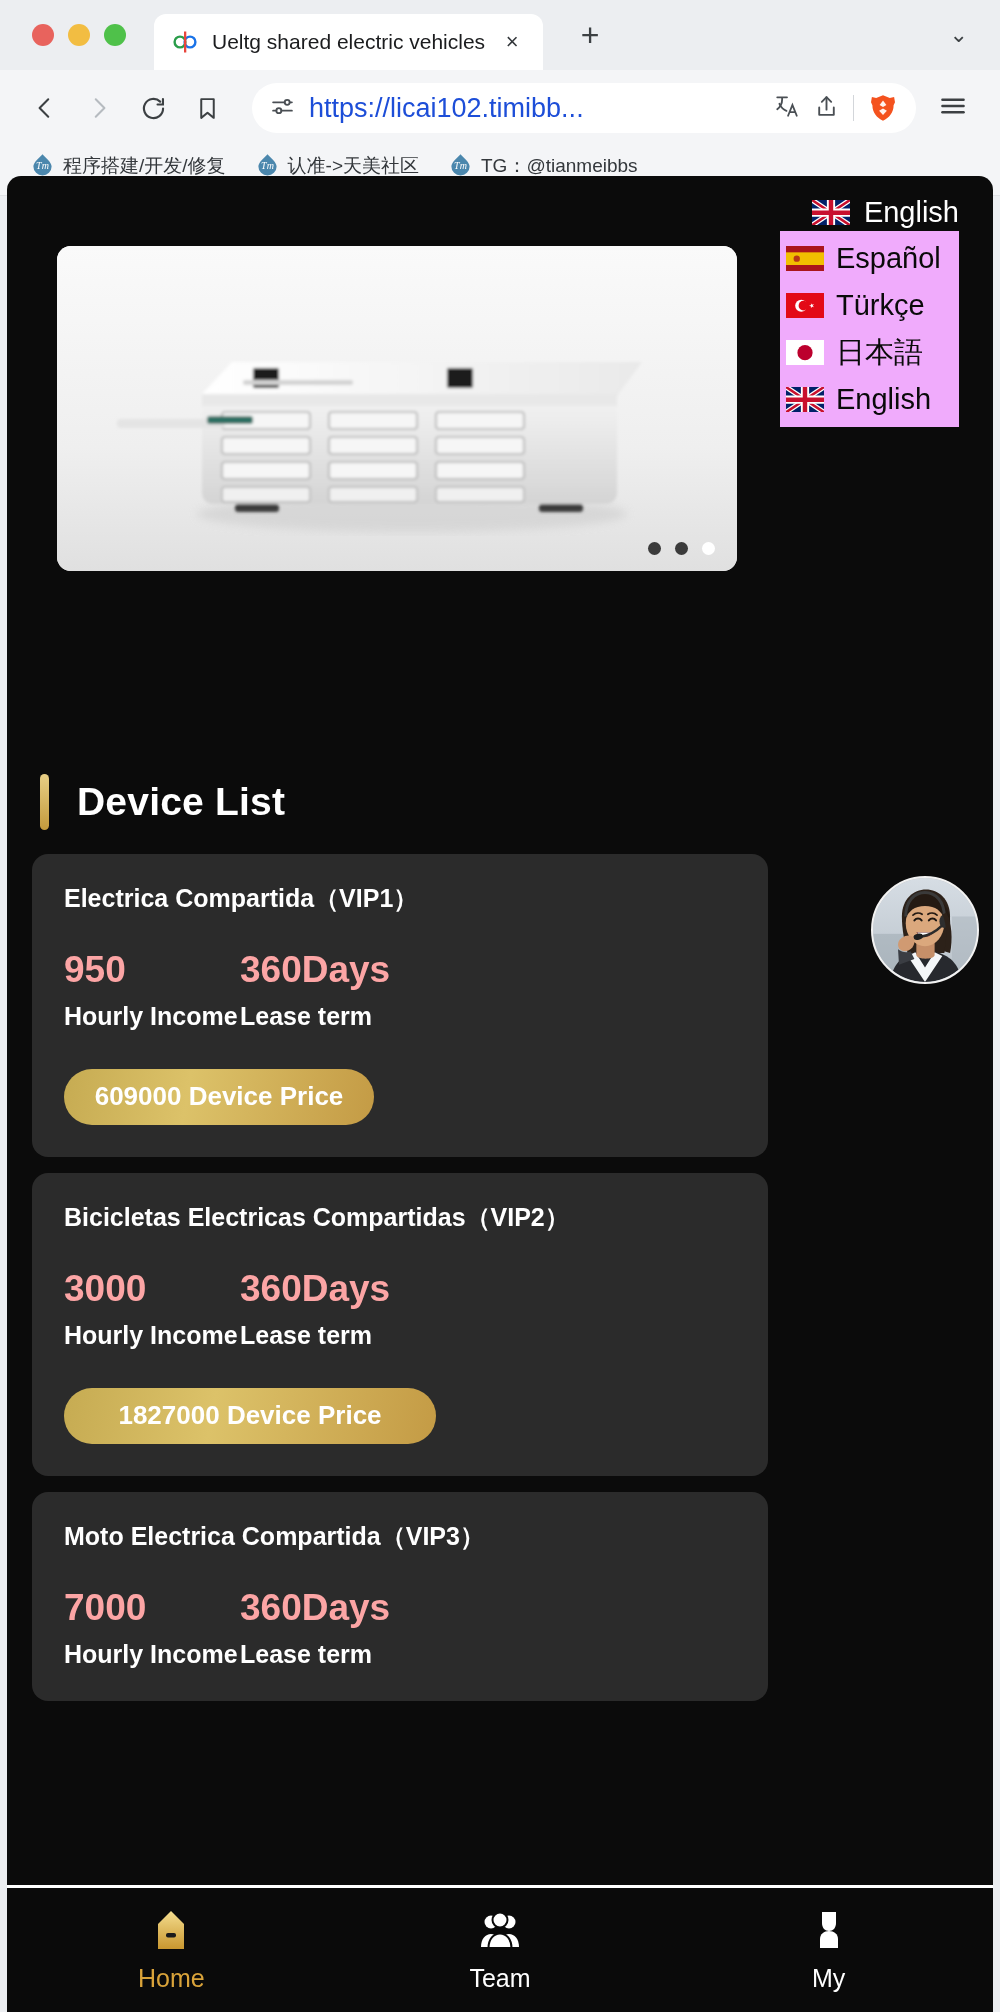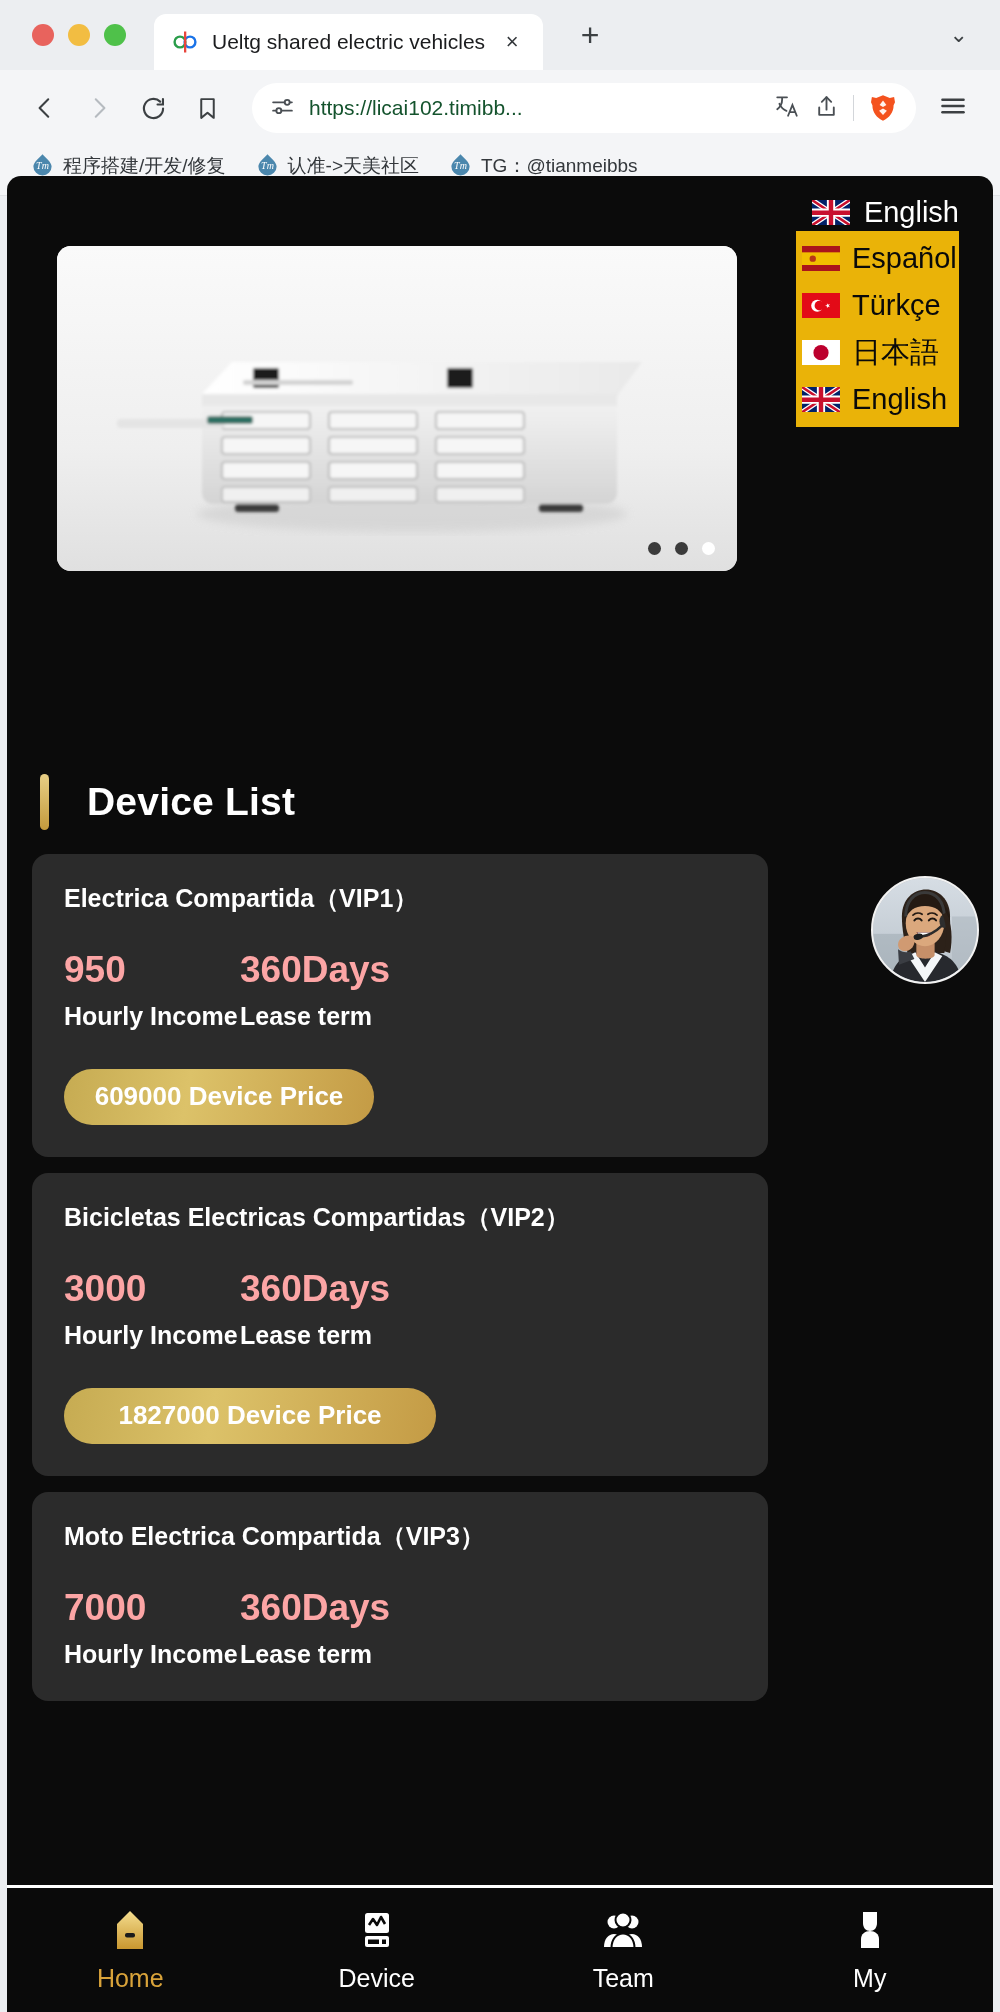--- a/index.html
+++ b/index.html
@@ -58,21 +58,21 @@
     width: 46px; height: 46px; display: flex; align-items: center;
     justify-content: center; color: #3c4043; flex: none;
   }
   .navbtn.disabled { color: #b6bbc0; }
   .omnibox {
     flex: 1; height: 50px; background: #fff; border-radius: 25px;
     display: flex; align-items: center; padding: 0 18px; gap: 14px;
     margin: 0 14px;
   }
   .omni-url {
-    flex: 1; font-size: 21px; color: #14532d;
+    flex: 1; font-size: 27px; color: #1d4ed8;
     white-space: nowrap; overflow: hidden;
   }
   .omni-div { width: 1px; height: 26px; background: #d3d6da; }
   .brave-lion { width: 30px; height: 30px; }
   .hamburger { width: 40px; flex: none; color: #3c4043; }
 
   .bookmarks {
     height: 50px; background: #f4f5f7;
     display: flex; align-items: center; padding: 0 20px; gap: 8px;
     border-bottom: 1px solid #e0e2e5;
@@ -94,21 +94,21 @@
   .lang-row {
     position: absolute; right: 34px; top: 20px;
     display: flex; align-items: center; gap: 14px;
     z-index: 40;
   }
   .flag { width: 38px; height: 26px; flex: none; border-radius: 2px; display:block; }
   .lang-label { font-size: 29px; color: #fff; }
 
   .lang-menu {
     position: absolute; right: 34px; top: 55px;
-    width: 163px; background: #eab308; z-index: 50;
+    width: 179px; background: #f0abfc; z-index: 50;
     padding: 4px 0 4px 0;
   }
   .lang-item {
     display: flex; align-items: center; gap: 12px;
     padding: 2px 6px; height: 47px;
   }
   .lang-item .lang-text { font-size: 29px; color: #0a0a0a; white-space: nowrap; }
 
   
   .hero {
@@ -134,21 +134,21 @@
     width: 195px; height: 166px; background: #fff; border-radius: 17px;
     display: flex; flex-direction: column; align-items: center;
     justify-content: center; gap: 14px;
   }
   .entry-icon { width: 62px; height: 62px; }
   .entry-label { font-size: 26px; color: #111; }
 
   
   .dl-head {
     position: absolute; left: 33px; top: 598px;
-    display: flex; align-items: center; gap: 38px;
+    display: flex; align-items: center; gap: 28px;
   }
   .dl-bar {
     width: 9px; height: 56px; border-radius: 5px;
     background: linear-gradient(180deg,#e8cf86 0%,#c39a3c 100%);
   }
   .dl-title { font-size: 39px; font-weight: bold; color: #ffffff; letter-spacing: 0.2px; }
 
   
   .dev-list { position: absolute; left: 25px; top: 678px; width: 736px; }
   .dev-card {
@@ -559,32 +559,20 @@
               </defs>
             <path d="M23 4 L36 17 V42 H10 V17 Z" fill="url(#homeG)"></path>
             <rect x="18" y="26" width="10" height="4.5" rx="2" fill="#1b1b1b"></rect>
           </svg>
         </span>
         <span class="nav-lbl">Home</span>
       </div>
       <div class="nav-item">
         <span class="nav-ico">
           <svg viewBox="0 0 46 46">
-            <rect x="11" y="6" width="24" height="20" rx="2.5" fill="#ffffff"></rect>
-            <path d="M15 18 L19 12 L23 18 L27 10 L31 17" stroke="#0a0a0a" stroke-width="2.6" fill="none" stroke-linejoin="round"></path>
-            <rect x="11" y="29" width="24" height="11" rx="2" fill="#ffffff"></rect>
-            <rect x="14" y="32.5" width="11" height="4.5" fill="#0a0a0a"></rect>
-            <rect x="28" y="32.5" width="4" height="4.5" fill="#0a0a0a"></rect>
-          </svg>
-        </span>
-        <span class="nav-lbl">Device</span>
-      </div>
-      <div class="nav-item">
-        <span class="nav-ico">
-          <svg viewBox="0 0 46 46">
             <circle cx="14" cy="15" r="6.5" fill="#ffffff"></circle>
             <path d="M4 40c0-8 4.5-13 10-13s10 5 10 13z" fill="#ffffff"></path>
             <circle cx="32" cy="15" r="6.5" fill="#ffffff"></circle>
             <path d="M22 40c0-8 4.5-13 10-13s10 5 10 13z" fill="#ffffff"></path>
             <circle cx="23" cy="13" r="7.5" fill="#ffffff" stroke="#0a0a0a" stroke-width="2"></circle>
             <path d="M11.5 41c0-9 5.2-14.5 11.5-14.5S34.5 32 34.5 41z" fill="#ffffff" stroke="#0a0a0a" stroke-width="2"></path>
           </svg>
         </span>
         <span class="nav-lbl">Team</span>
       </div>

